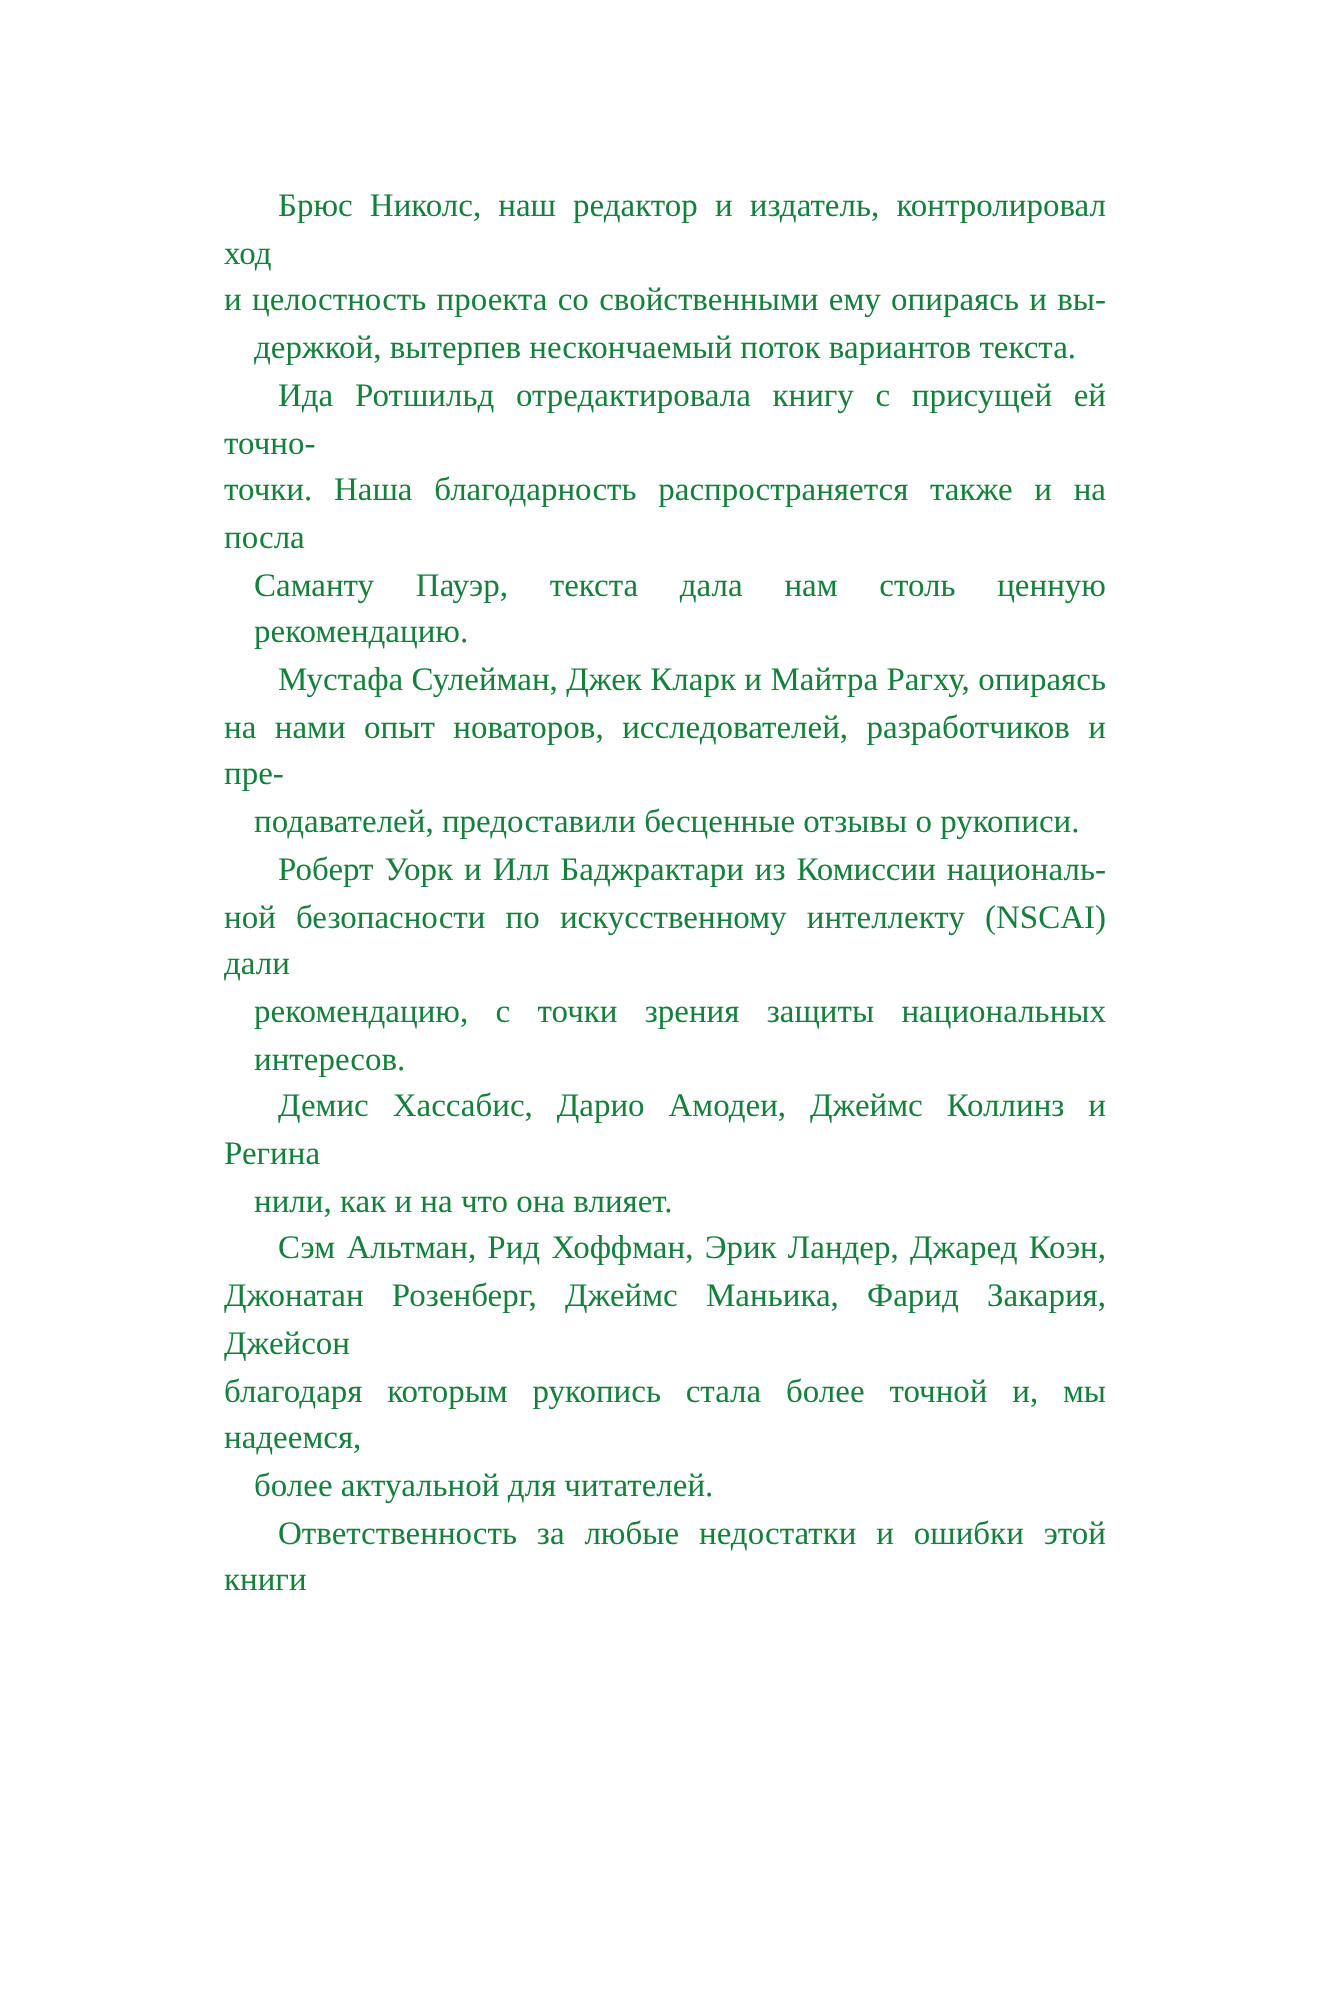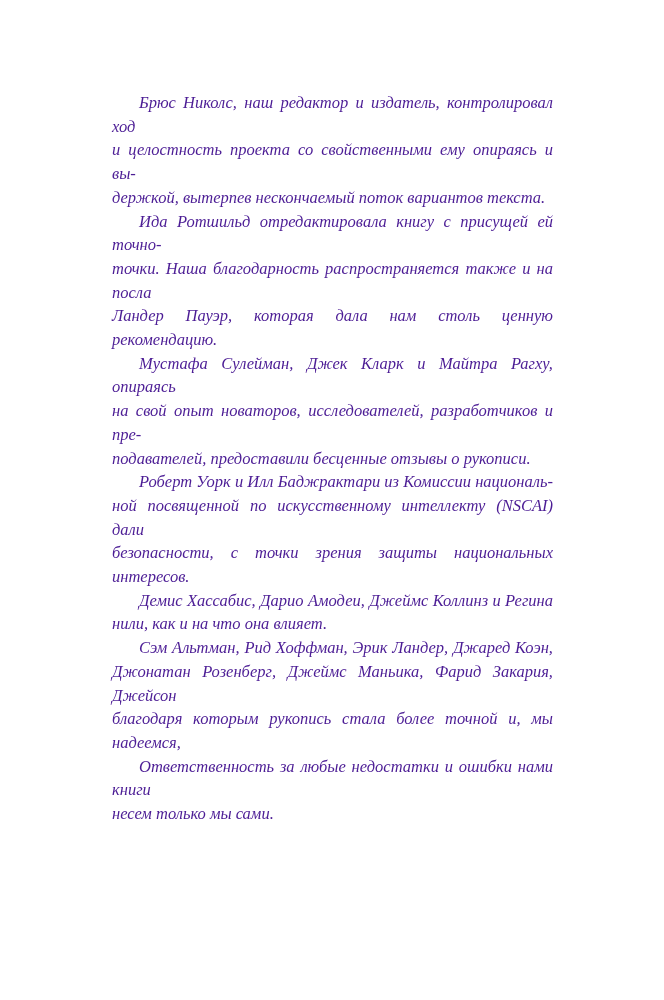--- a/index.html
+++ b/index.html
@@ -33,54 +33,55 @@
     display: block;
     text-align: justify;
     text-align-last: justify;
     white-space: normal;
   }
   .line.para-first {
     text-indent: 27px;
   }
   .line.para-last {
     text-align-last: left;
+    margin-left: 15px;
   }
 </style>
 </head>
 <body>
 
 <div class="page" style="background: rgb(255, 255, 255);">
-  <div class="text-block" style="color: #4c1d95; font-style: italic;">
+  <div class="text-block" style="color: #15803d;">
       <p>
         <span class="line para-first">Брюс Николс, наш редактор и издатель, контролировал ход</span>
         <span class="line">и целостность проекта со свойственными ему опираясь и вы-</span>
         <span class="line para-last">держкой, вытерпев нескончаемый поток вариантов текста.</span>
       </p>
       <p>
         <span class="line para-first">Ида Ротшильд отредактировала книгу с присущей ей точно-</span>
         <span class="line">точки. Наша благодарность распространяется также и на посла</span>
-        <span class="line para-last">Ландер Пауэр, которая дала нам столь ценную рекомендацию.</span>
+        <span class="line para-last">Саманту Пауэр, текста дала нам столь ценную рекомендацию.</span>
       </p>
       <p>
         <span class="line para-first">Мустафа Сулейман, Джек Кларк и Майтра Рагху, опираясь</span>
-        <span class="line">на свой опыт новаторов, исследователей, разработчиков и пре-</span>
+        <span class="line">на нами опыт новаторов, исследователей, разработчиков и пре-</span>
         <span class="line para-last">подавателей, предоставили бесценные отзывы о рукописи.</span>
       </p>
       <p>
         <span class="line para-first">Роберт Уорк и Илл Баджрактари из Комиссии националь-</span>
-        <span class="line">ной посвященной по искусственному интеллекту (NSCAI) дали</span>
-        <span class="line para-last">безопасности, с точки зрения защиты национальных интересов.</span>
+        <span class="line">ной безопасности по искусственному интеллекту (NSCAI) дали</span>
+        <span class="line para-last">рекомендацию, с точки зрения защиты национальных интересов.</span>
       </p>
       <p>
         <span class="line para-first">Демис Хассабис, Дарио Амодеи, Джеймс Коллинз и Регина</span>
         <span class="line para-last">нили, как и на что она влияет.</span>
       </p>
       <p>
         <span class="line para-first">Сэм Альтман, Рид Хоффман, Эрик Ландер, Джаред Коэн,</span>
         <span class="line">Джонатан Розенберг, Джеймс Маньика, Фарид Закария, Джейсон</span>
         <span class="line">благодаря которым рукопись стала более точной и, мы надеемся,</span>
+        <span class="line para-last">более актуальной для читателей.</span>
       </p>
       <p>
-        <span class="line para-first">Ответственность за любые недостатки и ошибки нами книги</span>
-        <span class="line para-last">несем только мы сами.</span>
+        <span class="line para-first">Ответственность за любые недостатки и ошибки этой книги</span>
       </p>
     </div>
 </div>
 
 </body></html>

